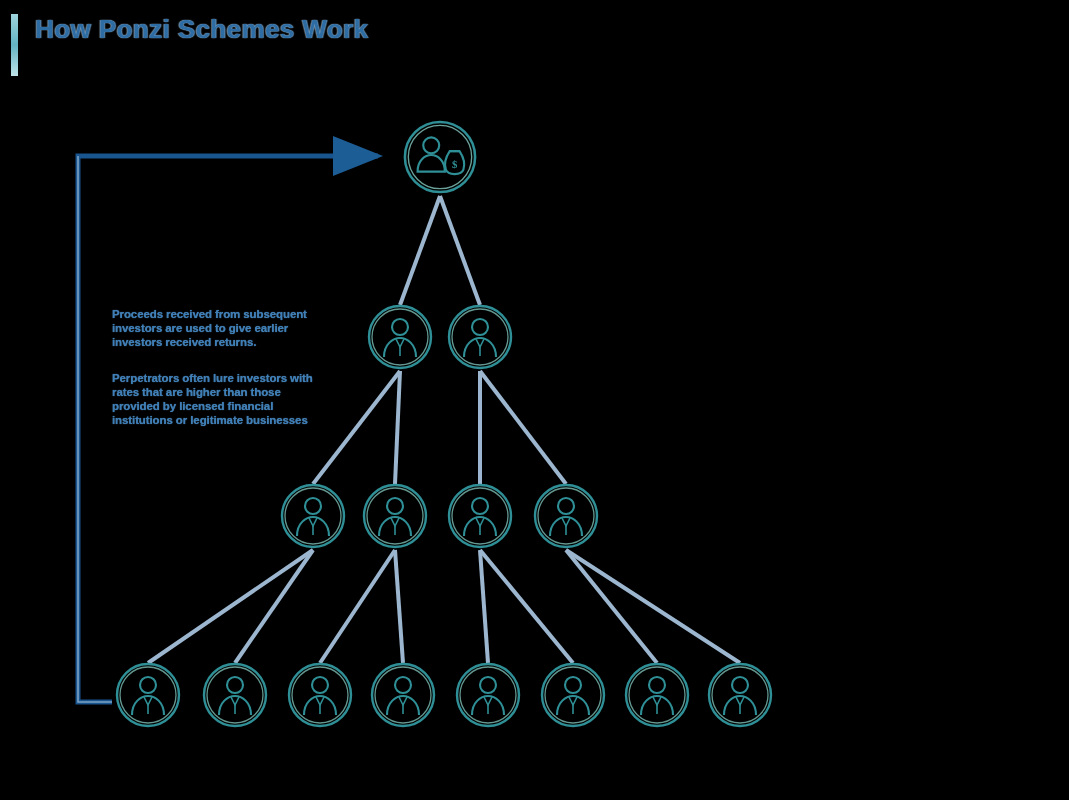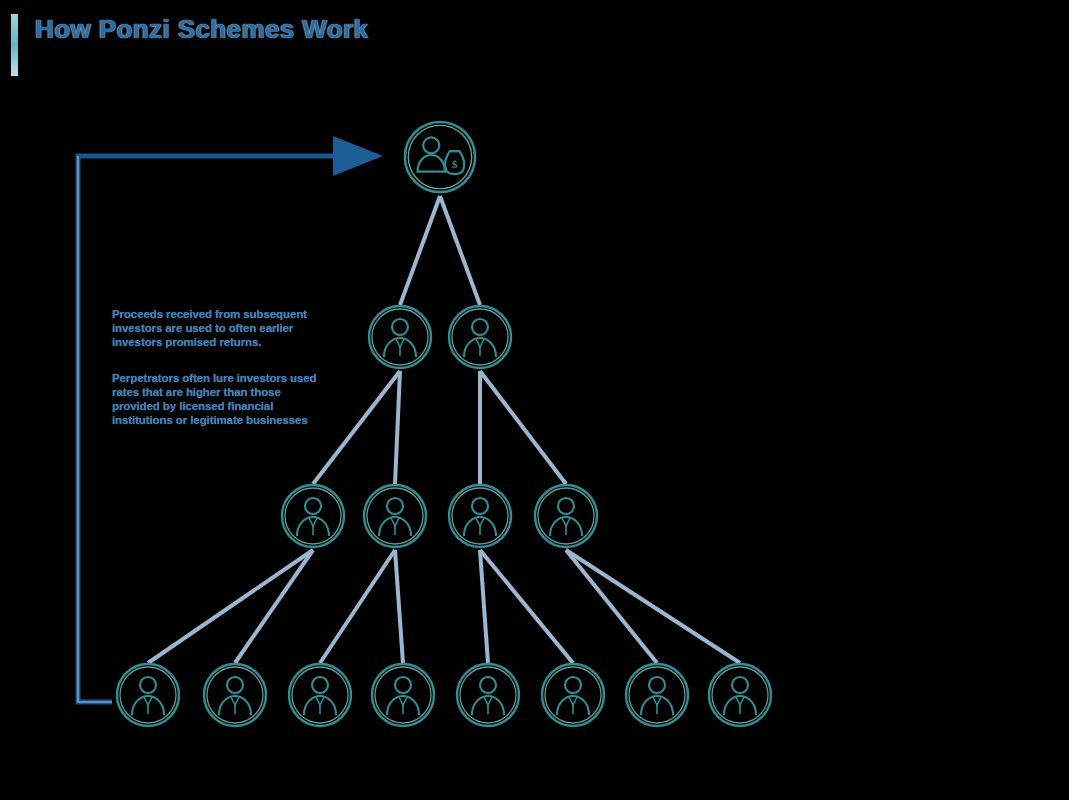--- a/index.html
+++ b/index.html
@@ -258,22 +258,22 @@
       <svg viewBox="0 0 70 70">
         <circle cx="35" cy="35" r="31" fill="none" stroke="#2f8f96" stroke-width="2.4"></circle>
         <circle cx="35" cy="35" r="28" fill="none" stroke="#8fd8cd" stroke-width="1.3" opacity="0.7"></circle>
         <circle cx="35" cy="25" r="8" fill="none" stroke="#2f8f96" stroke-width="2.1"></circle>
         <path d="M 19 55 C 19 42, 28 36, 35 36 C 42 36, 51 42, 51 55" fill="none" stroke="#2f8f96" stroke-width="2.1"></path>
         <path d="M 31 37 L 35 45 L 39 37" fill="none" stroke="#2f8f96" stroke-width="1.6"></path>
         <path d="M 35 45 L 35 54" stroke="#2f8f96" stroke-width="1.6"></path>
       </svg>
     </div>
 
-    <div class="annot annot-1">Proceeds received from subsequent investors are used to often earlier investors promised returns.</div>
-    <div class="annot annot-2">Perpetrators often lure investors used rates that are higher than those provided by licensed financial institutions or legitimate businesses</div>
+    <div class="annot annot-1">Proceeds received from subsequent investors are used to give earlier investors received returns.</div>
+    <div class="annot annot-2">Perpetrators often lure investors with rates that are higher than those provided by licensed financial institutions or legitimate businesses</div>
   </div>
 
   <div class="cards">
 
     
 
     
 
     
 

